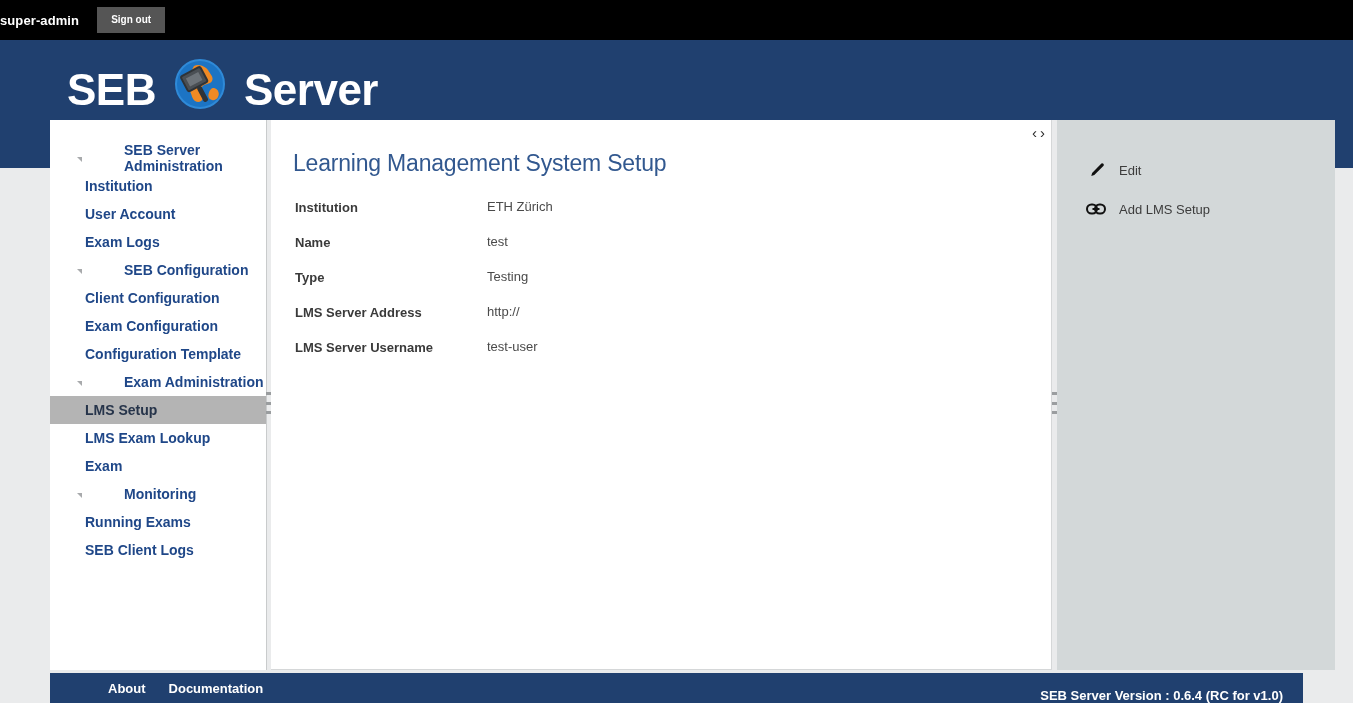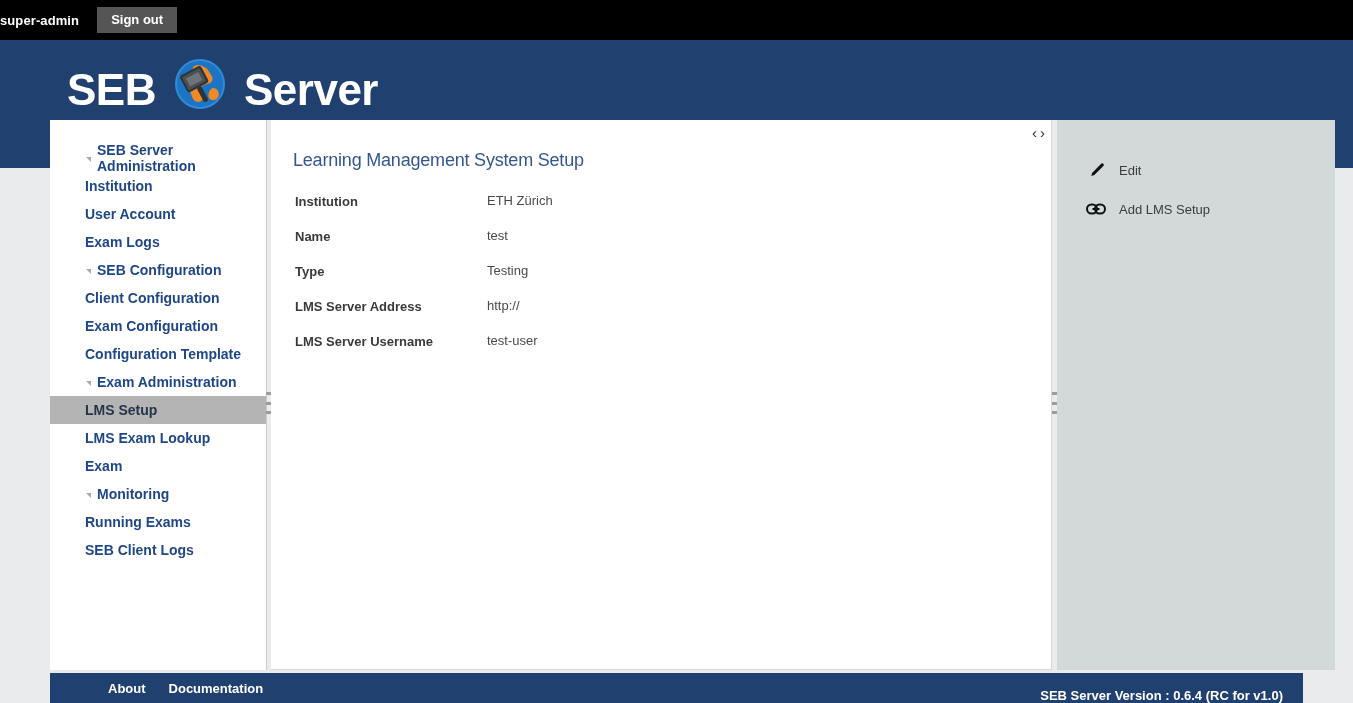--- a/index.html
+++ b/index.html
@@ -16,21 +16,21 @@
     position: absolute; left: 0; top: 0; width: 1353px; height: 40px;
     background: #000000;
     display: flex; align-items: center; justify-content: flex-start;
   }
   .topbar-user {
     color: #ffffff; font-size: 13px; font-weight: bold;
     margin-right: 18px; letter-spacing: .1px;
   }
   .signout-btn {
     background: #555555; color: #ffffff;
-    font-size: 13px; font-weight: bold;
+    font-size: 10px; font-weight: bold;
     border: none; cursor: pointer;
     height: 26px; padding: 0 14px; margin-right: 67px;
     font-family: "Liberation Sans", sans-serif;
     line-height: 26px;
   }
 
   
   .header {
     position: absolute; left: 0; top: 40px; width: 1353px; height: 128px;
     background: #20406f;
@@ -49,22 +49,23 @@
   .sidebar {
     position: absolute; left: 50px; top: 120px; width: 217px; height: 550px;
     background: #ffffff;
     border-right: 1px solid #c9cbcc;
     overflow: hidden;
   }
   .nav { padding-top: 24px; }
   .nav-group {
     position: relative;
     display: flex; align-items: center;
-    height: 28px; padding-left: 36px;
+    height: 28px; padding-left: 27px;
     cursor: pointer;
+    gap: 36px;
   }
   .nav-group .tri {
     width: 0; height: 0;
     border-left: 5px solid transparent;
     border-top: 5px solid #a8aaac;
     border-right: 0;
     margin-right: 6px;
     transform: translateY(1px);
   }
   .nav-group .lbl {
@@ -101,21 +102,21 @@
   }
   .collapse-ctrls {
     position: absolute; right: 2px; top: 3px;
     display: flex; align-items: center; gap: 3px;
     color: #2b2b2b; font-size: 15px; cursor: pointer;
     padding: 2px 4px;
   }
   .collapse-ctrls span { line-height: 1; }
 
   .page-title {
-    color: #32588f; font-size: 18px; font-weight: normal;
+    color: #32588f; font-size: 23px; font-weight: normal;
     margin: 30px 0 0 22px; letter-spacing: -.2px;
   }
   .form { margin: 22px 0 0 24px; }
   .form-row { display: flex; align-items: flex-start; height: 35px; }
   .form-label {
     width: 192px; color: #3a3a3a; font-size: 13px; font-weight: bold;
     padding-top: 1px;
   }
   .form-value { color: #4a4a4a; font-size: 13px; }
 

